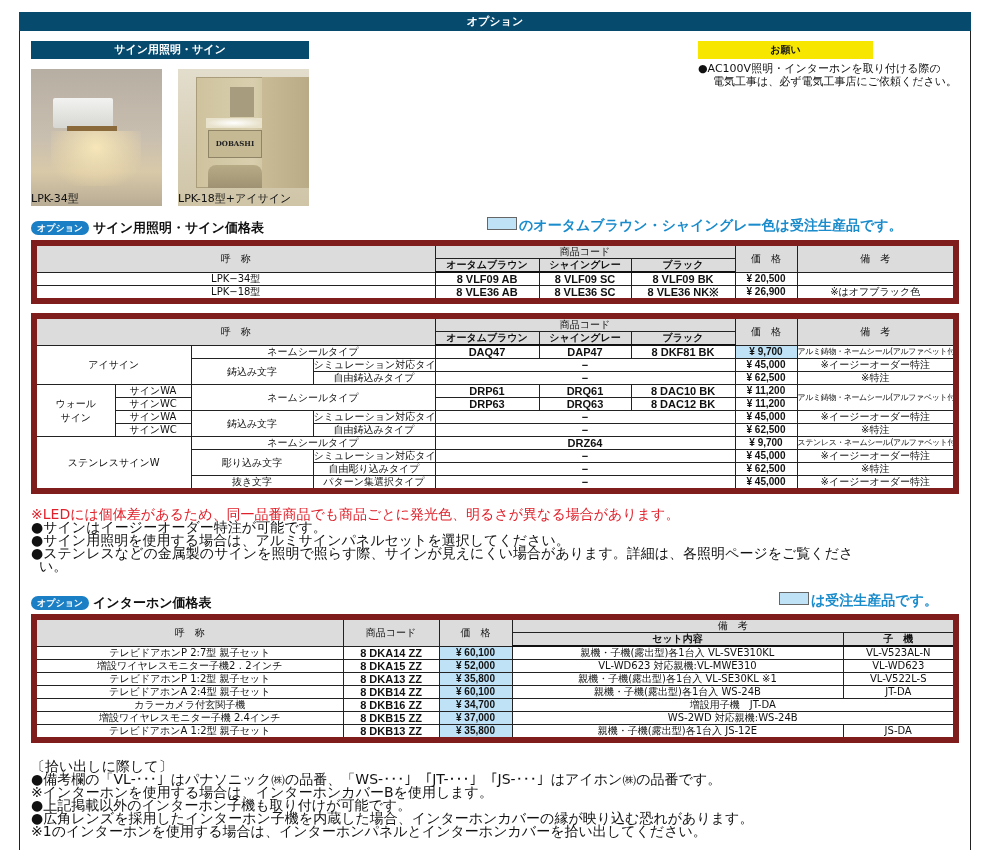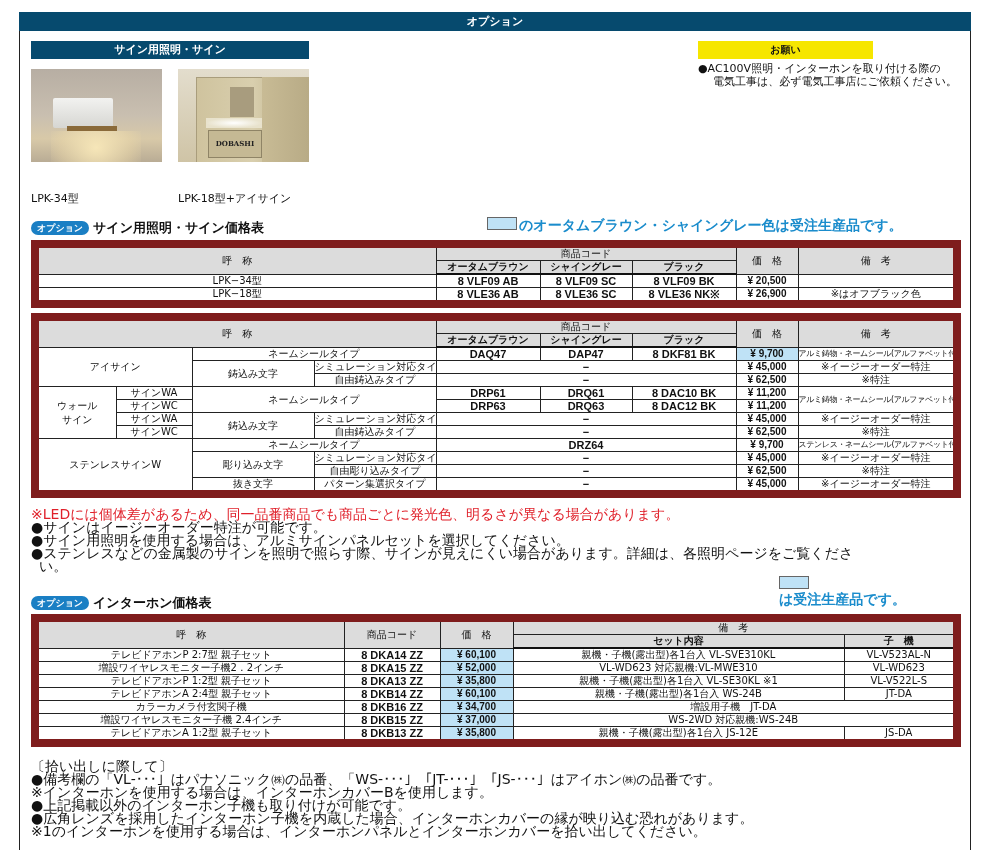--- a/index.html
+++ b/index.html
@@ -9,40 +9,40 @@
   .frame { position: absolute; left: 19px; top: 12px; width: 952px; height: 850px;
            border-left: 1px solid #222; border-right: 1px solid #222; }
   .top-bar { position: absolute; left: 19px; top: 12px; width: 952px; height: 19px;
              background: #064a6e; color: #fff; font-size: 11px; font-weight: bold;
              text-align: center; line-height: 19px; }
 
   .sub-bar { position: absolute; left: 31px; top: 41px; width: 278px; height: 18px;
              background: #064a6e; color: #fff; font-size: 11px; font-weight: bold;
              text-align: center; line-height: 18px; }
 
-  .photo { position: absolute; top: 69px; width: 131px; height: 93px; overflow: hidden; }
+  .photo { position: absolute; top: 69px; width: 131px; height: 137px; overflow: hidden; }
   .photo1 { left: 31px; background: linear-gradient(180deg, #b7aea3 0%, #c9bfb0 50%, #d8c9a8 75%, #b9ac95 100%); }
   .photo2 { left: 178px; background: linear-gradient(180deg, #e3ddcd 0%, #cfc4a6 100%); }
   .caption { position: absolute; top: 191px; font-size: 11px; color: #111; }
 
   .notice-head { position: absolute; left: 698px; top: 41px; width: 175px; height: 18px;
                  background: #f6e600; font-size: 10px; font-weight: bold; text-align: center; line-height: 18px; }
   .notice-body { position: absolute; left: 698px; top: 62px; width: 270px; font-size: 11px; line-height: 13px; }
   .notice-body .indent { padding-left: 15px; }
 
   .sec-title { position: absolute; display: flex; align-items: center; gap: 4px;
                font-size: 13px; font-weight: bold; color: #111; }
   .opt-badge { display: inline-block; background: #1a7fc4; color: #fff; font-size: 9px; font-weight: bold;
                border-radius: 8px; padding: 0 6px; height: 14px; line-height: 14px; }
   .legend-note { position: absolute; display: flex; align-items: flex-start; gap: 2px;
                  font-size: 14px; font-weight: bold; color: #1a8ccc; }
   .legend-swatch { display: inline-block; width: 30px; height: 13px; background: #bfe2f6; border: 1px solid #666; }
 
   table.t { position: absolute; border-collapse: collapse; font-size: 10px; table-layout: fixed;
-            border: 8px solid #7f1d1d; }
+            border: 6px solid #7f1d1d; }
   table.t td, table.t th { border: 1px solid #222; text-align: center; padding: 0; height: 13px; line-height: 12px;
                            white-space: nowrap; overflow: hidden; }
   table.t th { background: #dcdcdc; font-weight: normal; }
   table.t .code { font-weight: bold; font-family: "Liberation Sans", sans-serif; font-size: 11px; }
   table.t .price { font-weight: bold; font-family: "Liberation Sans", sans-serif; font-size: 10px; }
   table.t .hl { background: #bfe2f6; }
   table.t .small { font-size: 8px; letter-spacing: -0.4px; }
   table.t tr.hdr-end td, table.t tr.hdr-end th { border-bottom: 2px solid #111; font-weight: bold; }
 
   .notes { position: absolute; left: 31px; font-size: 14px; line-height: 13px; }
@@ -248,21 +248,21 @@
   <div>●サインはイージーオーダー特注が可能です。</div>
   <div>●サイン用照明を使用する場合は、アルミサインパネルセットを選択してください。</div>
   <div>●ステンレスなどの金属製のサインを照明で照らす際、サインが見えにくい場合があります。詳細は、各照明ページをご覧くださ</div>
   <div class="indent">い。</div>
 </div>
 
 <div class="sec-title" style="left:31px; top:594px;">
   <span class="opt-badge">オプション</span>
   <span>インターホン価格表</span>
 </div>
-<div class="legend-note" style="left:779px; top:576px;flex-direction:column;">
+<div class="legend-note" style="left:779px; top:592px;">
   <span class="legend-swatch"></span>
   <span>は受注生産品です。</span>
 </div>
 
 <table class="t" style="left:31px; top:614px; width:922px;">
   <colgroup>
     <col style="width:309px">
       <col style="width:96px">
       <col style="width:73px">
       <col style="width:331px">

